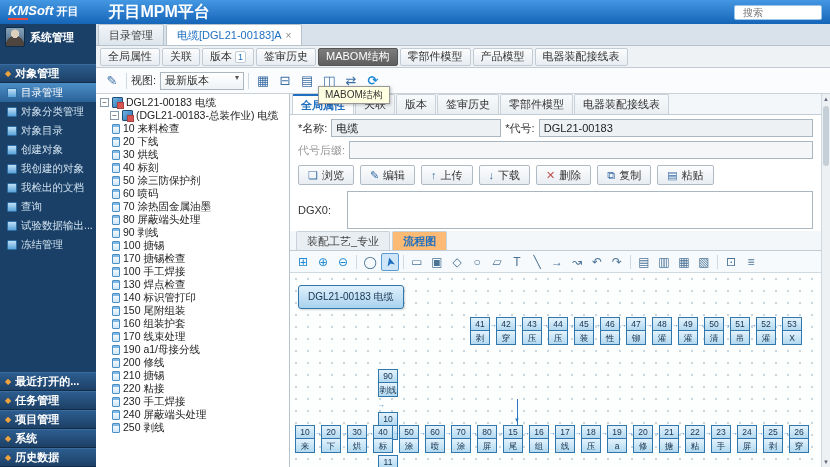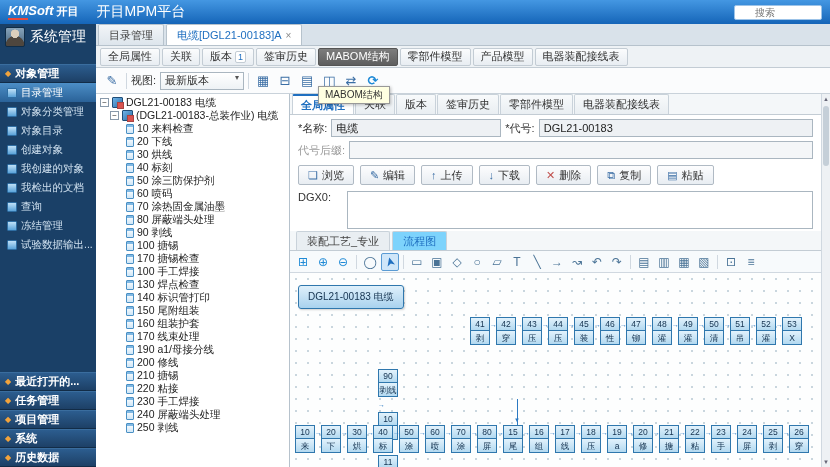--- a/index.html
+++ b/index.html
@@ -5,32 +5,32 @@
   *{margin:0;padding:0;box-sizing:border-box}
   html,body{background:#fff}
   body{font-family:"Liberation Sans","DejaVu Sans",sans-serif;}
   .app{position:relative;width:830px;height:467px;overflow:hidden;background:#fff;font-size:11px;color:#222}
 
   
   .topbar{position:absolute;left:0;top:0;width:830px;height:24px;background:linear-gradient(#4497e2,#1565b8);display:flex;align-items:center;padding:0 8px;gap:6px;color:#fff}
   .logo{display:flex;align-items:baseline;font-weight:bold;font-style:italic;font-size:13px;line-height:1}
   .logo-km{border-bottom:2px solid #e8483a;padding-bottom:1px}
   .logo-cn{font-style:normal;font-size:11px;margin-left:3px;font-weight:bold}
-  .platform{font-size:14px;font-weight:normal;margin-left:12px}
+  .platform{font-size:16px;font-weight:bold;margin-left:24px}
   .tb-spacer{flex:1}
-  .search{width:88px;height:15px;border:1px solid #9cc3e8;border-radius:2px;font-size:10px;padding:0 20px;background:#fff;color:#333;font-family:inherit}
+  .search{width:88px;height:15px;border:1px solid #9cc3e8;border-radius:2px;font-size:10px;padding:0 8px;background:#fff;color:#333;font-family:inherit}
 
   
   .sidebar{position:absolute;left:0;top:24px;width:96px;height:443px;background:#1a4067;display:flex;flex-direction:column;overflow:hidden}
   .side-user{display:flex;align-items:center;gap:5px;padding:3px 5px;height:26px}
   .avatar{width:20px;height:20px;border-radius:2px;border:1px solid #0f2c47;background:
     radial-gradient(circle at 50% 32%, #dccfbc 4px, transparent 4.5px),
     radial-gradient(circle at 50% 95%, #4e463e 9px, transparent 9.5px),
     linear-gradient(#87a3ba,#4a6882)}
-  .side-user-label{color:#fff;font-weight:normal;font-size:14px}
+  .side-user-label{color:#fff;font-weight:bold;font-size:11px}
   .side-group{display:flex;align-items:center;gap:4px;height:19px;padding:0 5px;background:linear-gradient(#2c5d8f,#1d4066);border-top:1px solid #3a6d9e;border-bottom:1px solid #122c47;font-weight:bold;color:#fff;font-size:11px;cursor:default;flex:0 0 auto}
   .diamond{color:#f2a33c;font-size:8px;line-height:1}
   .first-group{margin-top:14px}
   .side-item{display:flex;align-items:center;gap:4px;height:19px;padding:0 3px 0 7px;color:#cfe0ef;font-size:10.5px;white-space:nowrap;overflow:hidden;flex:0 0 auto}
   .side-item.sel{background:linear-gradient(#4c8ec6,#2a6298);color:#fff}
   .mini-ic{flex:0 0 auto;width:10px;height:10px;background:linear-gradient(#bfe0f7,#5ba3d9);border:1px solid #2f6ea3;border-radius:1px}
   .side-spacer{flex:1 1 auto}
 
   
   .main{position:absolute;left:96px;top:24px;width:734px;height:443px;display:flex;flex-direction:column;background:#fff;overflow:hidden}
@@ -54,21 +54,21 @@
   .caret{font-size:8px;color:#555}
 
   .tooltip{position:absolute;left:222px;top:62px;background:#ffffe1;border:1px solid #999;padding:1px 6px;font-size:10px;color:#333;box-shadow:1px 1px 3px rgba(0,0,0,.25);z-index:50;white-space:nowrap}
 
   .workarea{flex:1 1 auto;display:flex;min-height:0}
 
   
   .tree{width:194px;flex:0 0 auto;border-right:1px solid #b6c2cc;overflow:hidden;padding-top:2px;background:#fff}
   .trow{height:13px;display:flex;align-items:center;gap:3px;padding-left:4px;white-space:nowrap;overflow:hidden;font-size:10.5px;color:#222}
   .trow.child{padding-left:14px}
-  .trow.op{padding-left:30px}
+  .trow.op{padding-left:16px}
   .exp{flex:0 0 auto;width:9px;height:9px;border:1px solid #8899aa;background:#fff;font-size:8px;line-height:7px;text-align:center;color:#333}
   .obj-ic{flex:0 0 auto;width:11px;height:11px;position:relative;background:linear-gradient(135deg,#6fb3e8,#2e6da4);border:1px solid #1f4e79;border-radius:1px}
   .obj-ic::after{content:"";position:absolute;right:-2px;bottom:-2px;width:5px;height:5px;background:#d9534f;border:1px solid #a94442}
   .doc-ic{flex:0 0 auto;width:8px;height:10px;background:linear-gradient(#fff,#cfe6f7);border:1px solid #4a90c4;border-radius:1px;box-shadow:inset 0 2px 0 #7fb8e4}
 
   
   .detail{flex:1 1 auto;min-width:0;display:flex;flex-direction:column;position:relative;padding-right:9px;background:#fff}
   .vscroll{position:absolute;right:0;top:0;bottom:0;width:9px;background:#eef1f4;border-left:1px solid #d0d8e0}
   .sarrow{position:absolute;left:0;width:8px;text-align:center;font-size:6px;color:#667;line-height:10px}
   .sup{top:0}.sdn{bottom:0}
@@ -83,26 +83,26 @@
   .flabel{font-size:11px;color:#333;white-space:nowrap}
   .flabel.dis{color:#999}
   .fin{height:18px;border:1px solid #aab6c0;background:#eef1f4;font-size:11px;padding:0 4px;color:#222;font-family:inherit}
   .fin.name{width:170px}
   .fin.grow{flex:1;min-width:0}
   .fin.dis{background:#f4f6f8}
   .btnrow{display:flex;gap:6px;align-items:center;height:24px}
   .fbtn{height:20px;display:flex;align-items:center;gap:4px;padding:0 9px;border:1px solid #b0bac4;background:linear-gradient(#fdfdfe,#e8edf2);border-radius:2px;font-size:11px;color:#333;white-space:nowrap}
   .bic{font-size:11px;color:#3b6ea5;line-height:1}
   .bic.red{color:#c0504d}
-  .dgxrow{display:flex;gap:16px;align-items:flex-start}
+  .dgxrow{display:flex;gap:16px;align-items:center}
   .dgx{flex:1;height:38px;border:1px solid #aab6c0;background:#fff;resize:none;font-family:inherit}
 
   .stabs{height:20px;display:flex;align-items:flex-end;gap:2px;border-bottom:1px solid #c3ccd4;padding-left:6px;background:#f4f7f9;flex:0 0 auto}
   .stab{padding:0 10px;height:19px;display:flex;align-items:center;font-size:11px;border:1px solid #c9d2da;border-bottom:none;background:#e9eef2;color:#444;border-radius:2px 2px 0 0;white-space:nowrap}
-  .stab.active{background:#7dd3fc;color:#1f6fc0;font-weight:normal}
+  .stab.active{background:#fdba74;color:#1f6fc0;font-weight:bold}
 
   .flowbar{height:22px;display:flex;align-items:center;gap:2px;padding:0 4px;border-bottom:1px solid #d0d8e0;background:#f7fafc;flex:0 0 auto}
   .fic{width:18px;height:18px;display:flex;align-items:center;justify-content:center;font-size:12px;color:#4a7396;border:1px solid transparent;border-radius:2px;line-height:1}
   .fic.blue{color:#1f8ad6}
   .fic.active{background:#cfe6f9;border-color:#5a9bd4;color:#1f6fc0}
   .fic.active span{display:inline-block;transform:rotate(-105deg)}
   .fsep{width:1px;height:14px;background:#d0d8e0;margin:0 2px}
 
   .canvas{flex:1 1 auto;position:relative;overflow:hidden;background-color:#fdfefe;background-image:radial-gradient(#c9d6de 1px,transparent 1.3px);background-size:12px 12px}
   .rootnode{position:absolute;left:8px;top:12px;height:24px;display:flex;align-items:center;padding:0 9px;background:linear-gradient(#dff0fb,#a9d2ee);border:1px solid #2f77ad;border-radius:3px;font-size:10px;color:#14324f;box-shadow:1px 1px 2px rgba(0,0,0,.18);white-space:nowrap}
@@ -163,25 +163,25 @@
         <div class="side-item">
           <span class="mini-ic"></span>
           <span>我检出的文档</span>
         </div>
         <div class="side-item">
           <span class="mini-ic"></span>
           <span>查询</span>
         </div>
         <div class="side-item">
           <span class="mini-ic"></span>
+          <span>试验数据输出...</span>
+        </div>
+        <div class="side-item">
+          <span class="mini-ic"></span>
           <span>冻结管理</span>
-        </div>
-        <div class="side-item">
-          <span class="mini-ic"></span>
-          <span>试验数据输出...</span>
         </div>
       </div>
     <div class="side-spacer"></div>
     <div id="side-bottom">
         <div class="side-group">
           <span class="diamond">◆</span>
           <span>最近打开的...</span>
         </div>
         <div class="side-group">
           <span class="diamond">◆</span>

